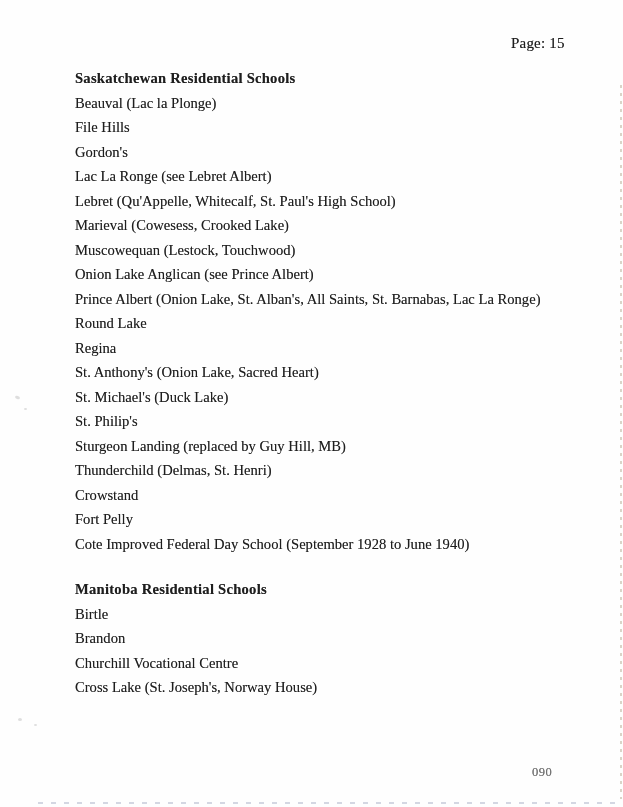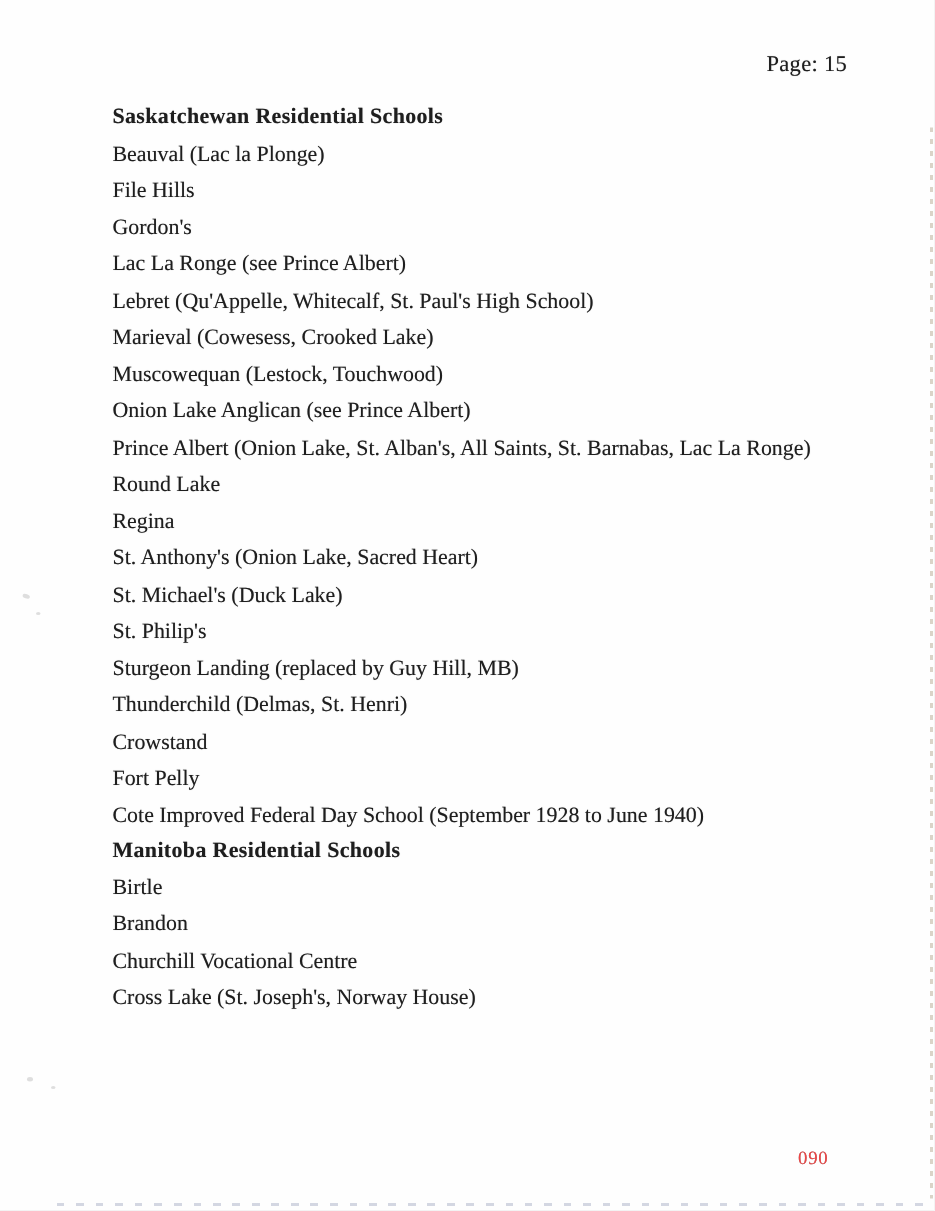--- a/index.html
+++ b/index.html
@@ -24,21 +24,21 @@
   }
   .doc-section {
     position: absolute;
     left: 75px;
     right: 40px;
     font-size: 14.6px;
     line-height: 24.5px;
     text-shadow: 0 0 0.45px rgba(30,30,30,0.5);
   }
   .section-sask { top: 66px; }
-  .section-man  { top: 555px; }
+  .section-man  { top: 577px; }
   .section-heading {
     font-weight: bold;
     letter-spacing: 0.25px;
     font-family: Liberation Serif, serif;
   }
   .doc-line { white-space: nowrap; }
   
   .artifact-right-edge {
     position: absolute;
     top: 85px;
@@ -72,38 +72,38 @@
   .speck-a { left: 15px; top: 396px; width: 5px; height: 3px; transform: rotate(20deg); }
   .speck-b { left: 24px; top: 408px; width: 3px; height: 2px; }
   .speck-c { left: 18px; top: 718px; width: 4px; height: 3px; }
   .speck-d { left: 34px; top: 724px; width: 3px; height: 2px; }
   .footer-number {
     position: absolute;
     top: 765px;
     left: 532px;
     font-size: 12.5px;
     letter-spacing: 0.5px;
-    color: #ef4444;
+    color: #737373;
     text-shadow: 0 0 0.4px rgba(30,30,30,0.5);
   }
 </style>
 </head>
 <body>
 
 <div class="scan-page">
 
   <div class="header-label">Page: 15</div>
 
   <div class="doc-section section-sask">
     <div class="doc-line section-heading">Saskatchewan Residential Schools</div>
     <div>
         <div class="doc-line">Beauval (Lac la Plonge)</div>
         <div class="doc-line">File Hills</div>
         <div class="doc-line">Gordon's</div>
-        <div class="doc-line">Lac La Ronge (see Prince Albert)</div>
+        <div class="doc-line">Lac La Ronge (see Lebret Albert)</div>
         <div class="doc-line">Lebret (Qu'Appelle, Whitecalf, St. Paul's High School)</div>
         <div class="doc-line">Marieval (Cowesess, Crooked Lake)</div>
         <div class="doc-line">Muscowequan (Lestock, Touchwood)</div>
         <div class="doc-line">Onion Lake Anglican (see Prince Albert)</div>
         <div class="doc-line">Prince Albert (Onion Lake, St. Alban's, All Saints, St. Barnabas, Lac La Ronge)</div>
         <div class="doc-line">Round Lake</div>
         <div class="doc-line">Regina</div>
         <div class="doc-line">St. Anthony's (Onion Lake, Sacred Heart)</div>
         <div class="doc-line">St. Michael's (Duck Lake)</div>
         <div class="doc-line">St. Philip's</div>

